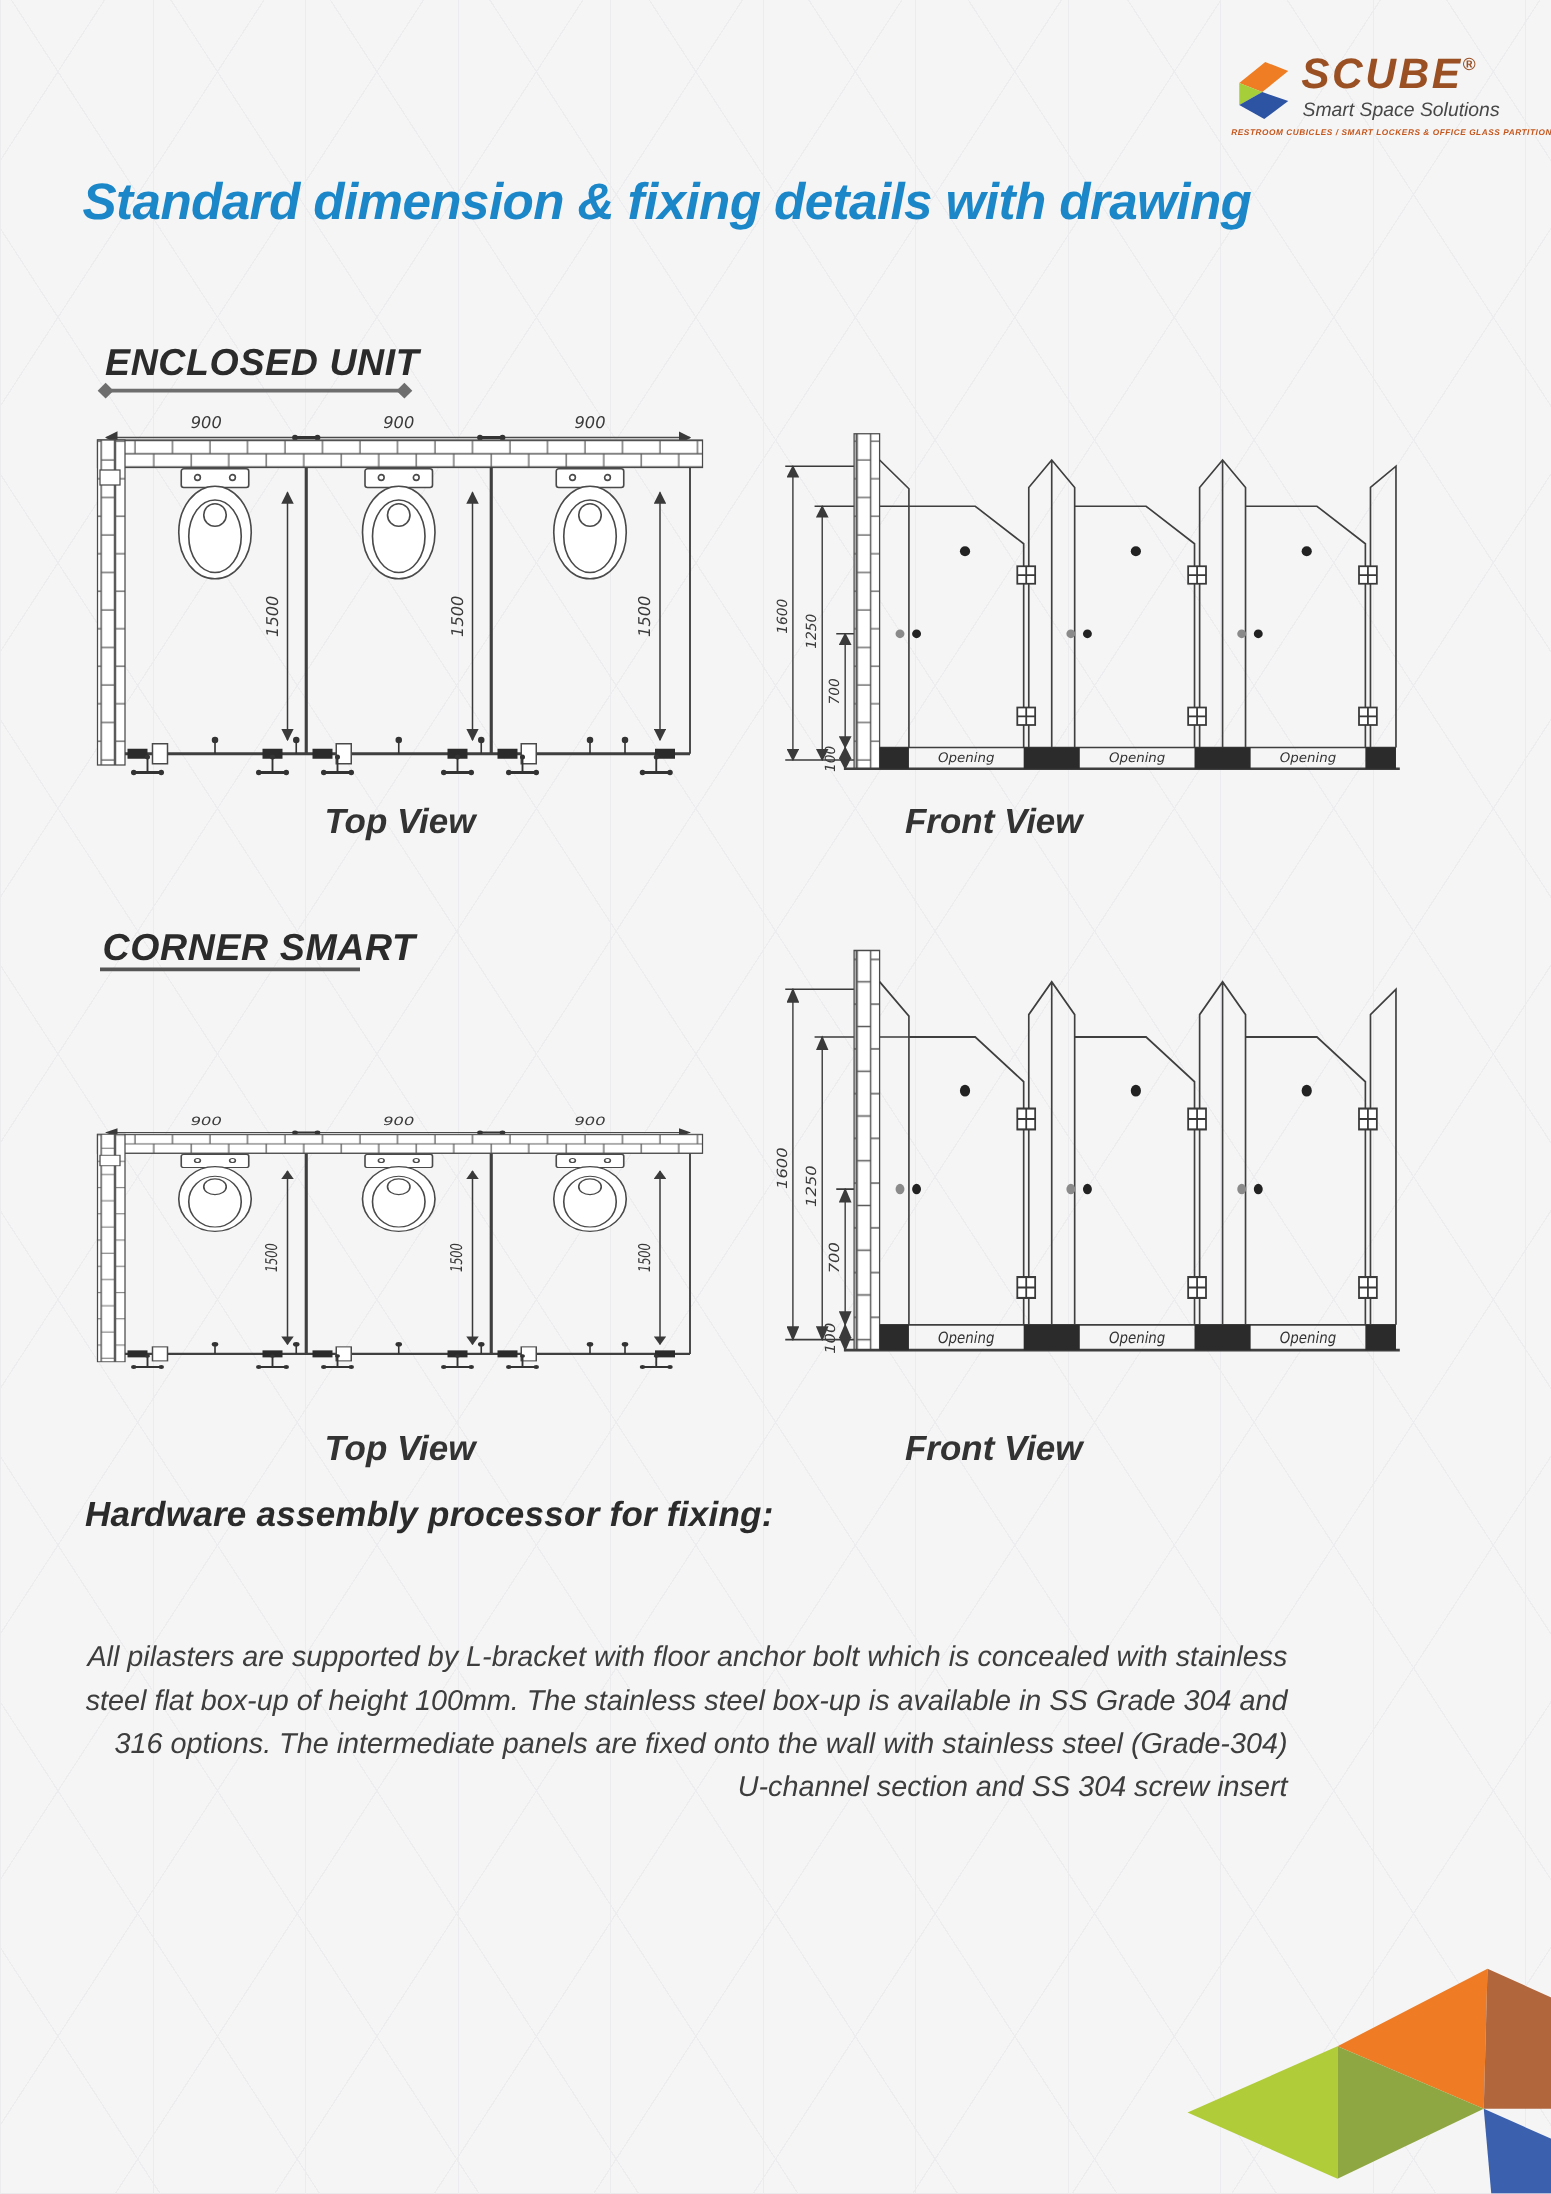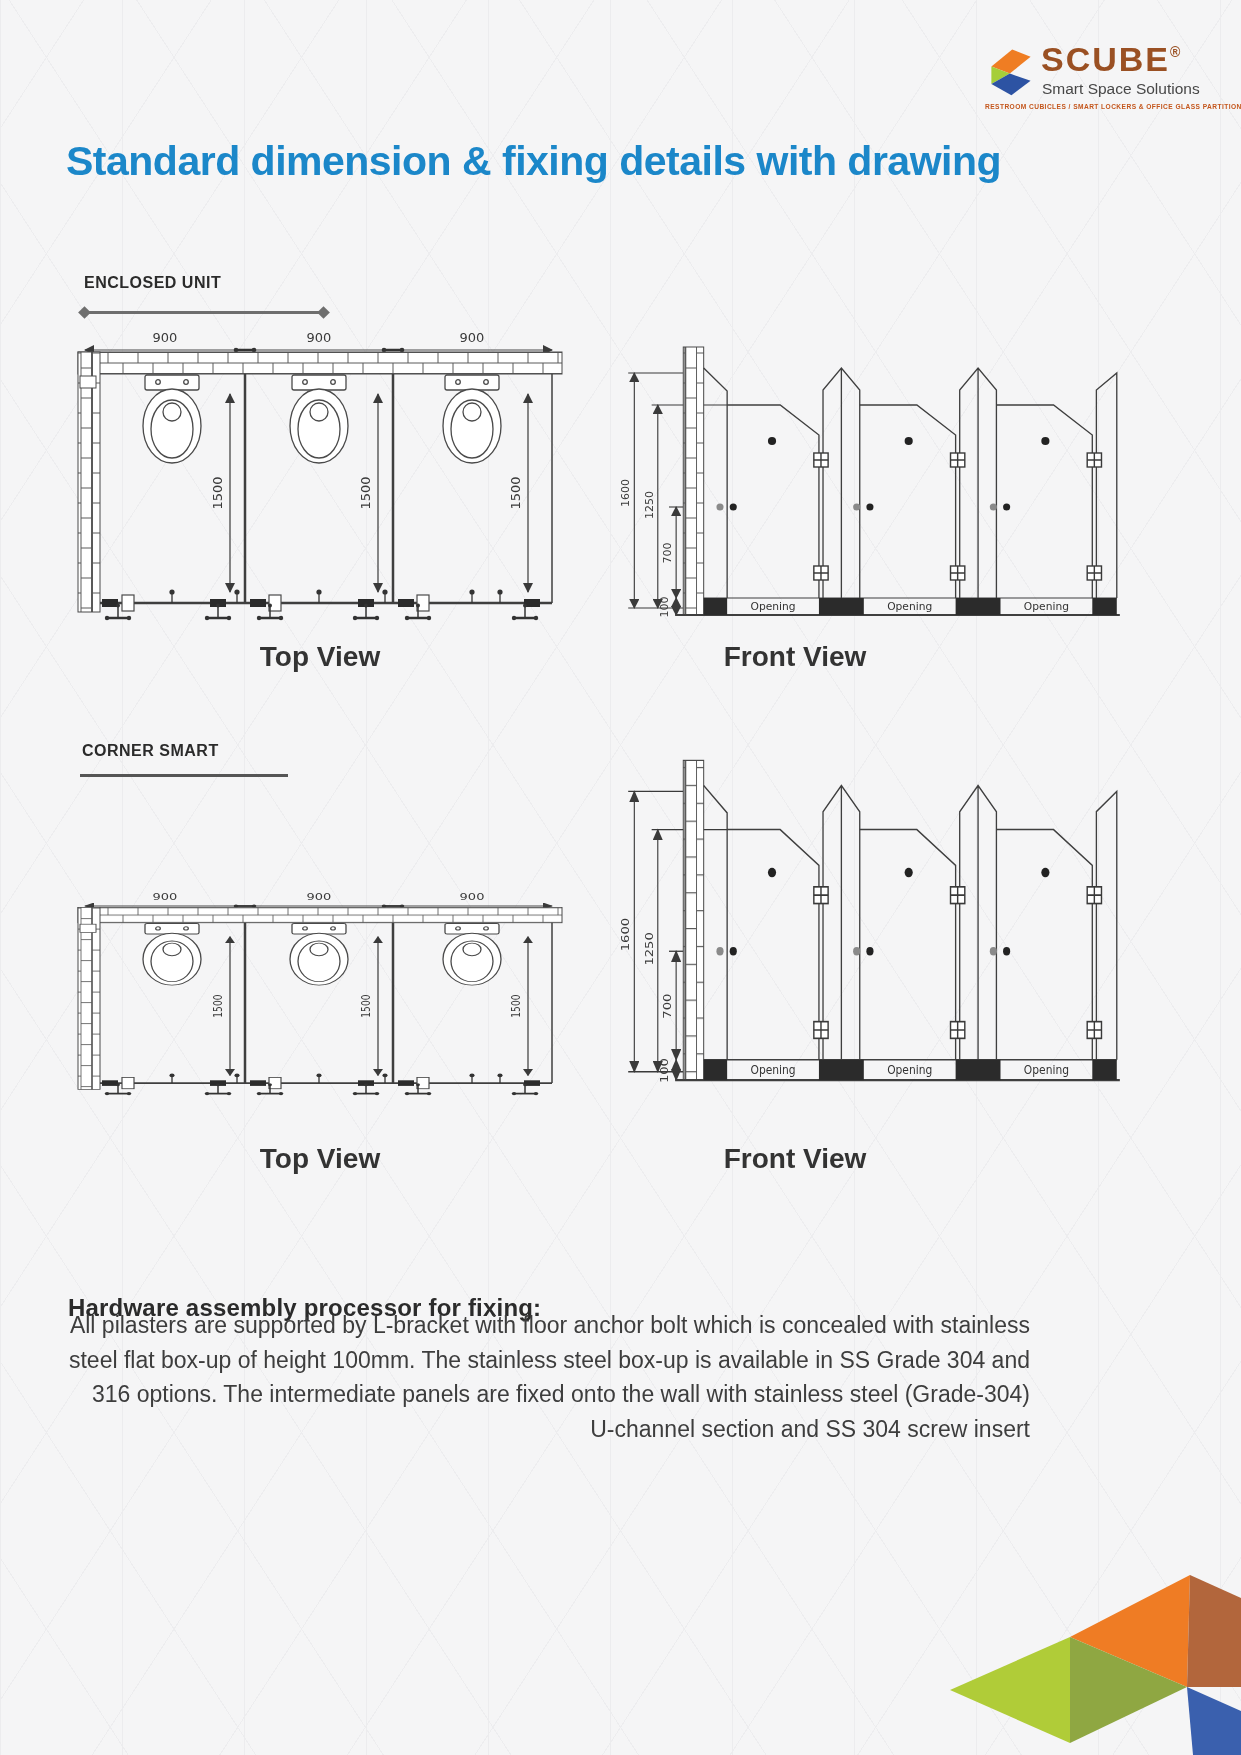--- a/index.html
+++ b/index.html
@@ -3,41 +3,41 @@
 <meta charset="utf-8">
 <style>
   html,body{margin:0;padding:0;background:#dcdcde;}
   #page{
     position:relative;width:1241px;height:1755px;margin:0 auto;overflow:hidden;
     background-color:#f5f5f6;
     background-image:
       repeating-linear-gradient(90deg,#ececee 0 1px,transparent 1px 122px),
       repeating-linear-gradient(57deg,#ededef 0 1px,transparent 1px 107px),
       repeating-linear-gradient(-57deg,#ededef 0 1px,transparent 1px 107px);
-    font-family:"Liberation Sans","DejaVu Sans",sans-serif;color:#333;
+    font-family:"Liberation Sans","DejaVu Sans",sans-serif;color:#333;font-style:italic;
   }
   .abs{position:absolute;}
   
   #logo{left:985px;top:40px;width:256px;height:80px;}
   #logo .brand-row{position:absolute;left:56px;top:2px;white-space:nowrap;}
   #logo .brand{font-size:34px;font-weight:800;color:#9a5023;letter-spacing:2px;line-height:1;}
   #logo .reg{font-size:14px;color:#9a5023;vertical-align:14px;font-weight:700;}
   #logo .sub{position:absolute;left:57px;top:40px;font-size:15.5px;color:#474747;white-space:nowrap;text-align:right;}
   #logo .tag{position:absolute;left:0px;top:63px;font-size:6.6px;color:#c4561c;letter-spacing:.45px;white-space:nowrap;font-weight:700;}
   
   #title{left:66px;top:138px;font-size:41px;font-weight:900;color:#1b87c9;letter-spacing:-.5px;white-space:nowrap;}
   
-  .sec-head{font-size:16px;font-weight:800;color:#2b2b2b;letter-spacing:.5px;white-space:nowrap;}
+  .sec-head{font-size:30px;font-weight:800;color:#2b2b2b;letter-spacing:.5px;white-space:nowrap;}
   .diamond-line{height:0;}
   .diamond-line .bar{position:absolute;left:6px;right:6px;top:3px;height:2.5px;background:#6e6e6e;}
   .diamond-line .dm{position:absolute;top:0;width:9px;height:9px;background:#6e6e6e;transform:rotate(45deg);}
   .plain-underline{height:2.5px;background:#555;}
   .view-label{font-size:28px;font-weight:800;color:#333;text-align:center;width:250px;}
   
-  #hw-head{left:68px;top:1294px;font-size:24px;font-weight:800;color:#2b2b2b;letter-spacing:.2px;}
+  #hw-head{left:68px;top:1196px;font-size:28px;font-weight:800;color:#2b2b2b;letter-spacing:.2px;}
   #hw-body{left:68px;top:1308px;width:962px;font-size:23px;line-height:1.5;color:#3d3d3d;text-align:right;}
   svg{display:block;}
   svg text{font-family:"DejaVu Sans","Liberation Sans",sans-serif;fill:#3a3a3a;}
   .tv-dim{font-size:13px;}
   .fv-dim{font-size:11px;}
   .opening-txt{font-size:10.5px;fill:#333;}
 </style>
 </head>
 <body>
 

